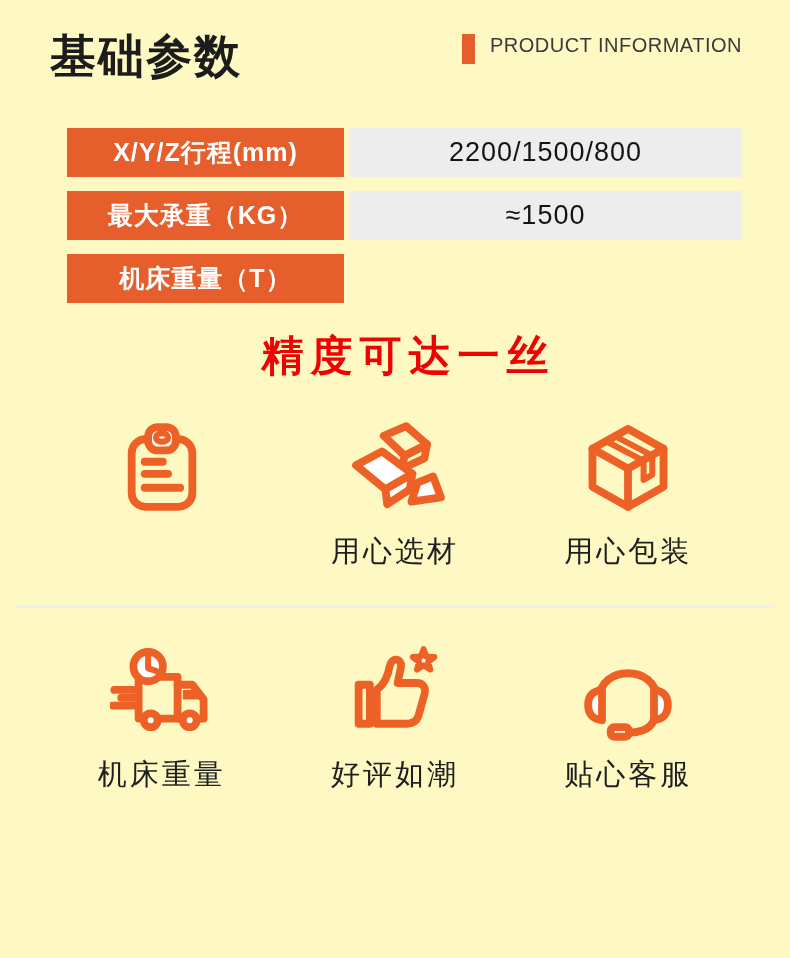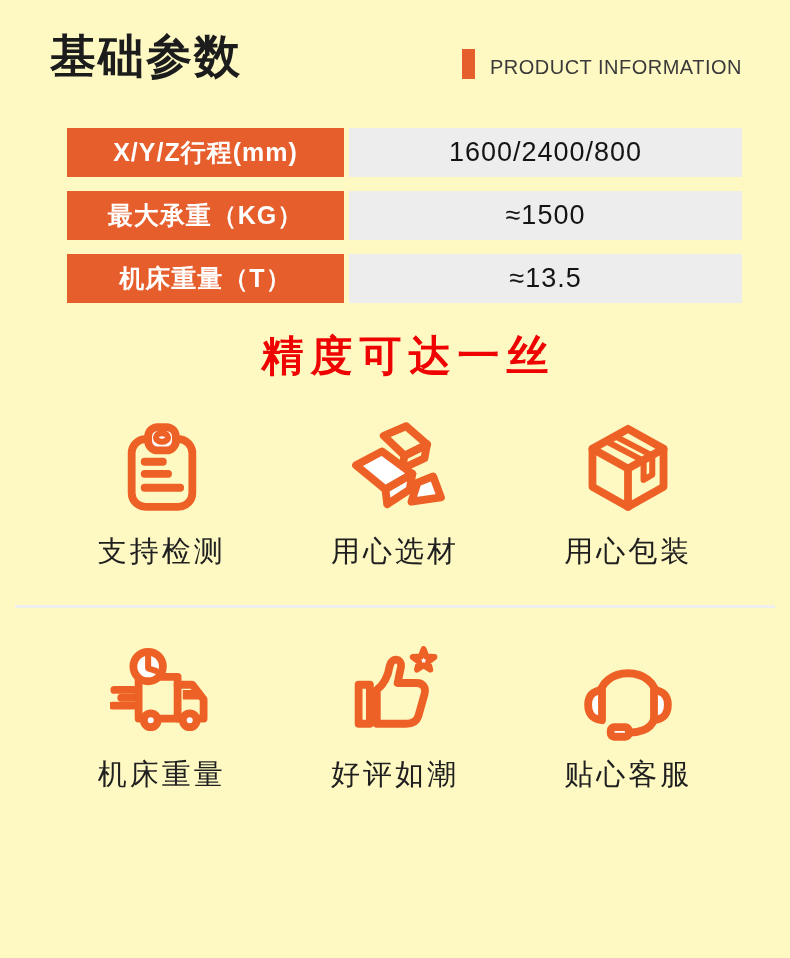--- a/index.html
+++ b/index.html
@@ -9,21 +9,21 @@
     --red:#ee0202;
   }
   *{box-sizing:border-box;}
   html,body{margin:0;padding:0;background:#fff;}
   body{font-family:"Liberation Sans","DejaVu Sans",sans-serif;}
   .page{width:790px;height:958px;overflow:hidden;background:#fef9c3;position:relative;}
 
   
   .header{position:relative;padding:30px 50px 0 50px;height:82px;}
   .page-title{margin:0;font-size:46px;line-height:52px;font-weight:900;color:#1c1c1c;letter-spacing:2px;}
-  .subtitle-wrap{position:absolute;right:48px;top:49px;display:flex;align-items:flex-end;}
+  .subtitle-wrap{position:absolute;right:48px;top:34px;display:flex;align-items:flex-start;}
   .accent-bar{display:inline-block;width:13px;height:30px;background:var(--accent);margin-right:15px;}
   .page-subtitle{font-size:20px;color:#3a3a3a;letter-spacing:0.5px;}
 
   
   .spec-table{margin:46px 48px 0 43px;}
   .spec-row{display:flex;height:49px;margin-bottom:14px;padding-left:24px;}
   .spec-row:last-child{margin-bottom:16px;border-radius:13px;}
   .spec-label{width:277px;margin-right:5px;background:var(--accent);color:#fff;
     font-size:25px;font-weight:700;display:flex;align-items:center;justify-content:center;letter-spacing:1px;}
   .spec-value{flex:1;background:var(--cell-gray);color:#141414;font-size:27px;font-weight:500;
@@ -59,47 +59,45 @@
     <h1 class="page-title">基础参数</h1>
     <div class="subtitle-wrap">
       <span class="accent-bar"></span>
       <span class="page-subtitle">PRODUCT INFORMATION</span>
     </div>
   </div>
 
   <div class="spec-table">
     <div class="spec-row">
       <div class="spec-label">X/Y/Z行程(mm)</div>
-      <div class="spec-value">1600/2400/800</div>
+      <div class="spec-value">2200/1500/800</div>
     </div>
     <div class="spec-row">
       <div class="spec-label">最大承重（KG）</div>
       <div class="spec-value">≈1500</div>
     </div>
     <div class="spec-row">
       <div class="spec-label">机床重量（T）</div>
-      <div class="spec-value">≈13.5</div>
     </div>
   </div>
 
   <h2 class="highlight-title">精度可达一丝</h2>
 
   <div class="features row1">
     <div class="feature">
       <span class="icon">
         <svg viewBox="0 0 120 120">
           <rect class="s" x="25" y="21" width="70" height="78" rx="16"></rect>
           <rect class="s sf" x="44" y="7" width="32" height="27" rx="11"></rect>
           <ellipse class="s thin" cx="60" cy="19" rx="7" ry="5"></ellipse>
           <line class="s" x1="40" y1="47" x2="61" y2="47"></line>
           <line class="s" x1="40" y1="61" x2="67" y2="61"></line>
           <line class="s" x1="40" y1="77" x2="81" y2="77"></line>
         </svg>
       </span>
-      <span class="feature-label">支持检测</span>
     </div>
     <div class="feature">
       <span class="icon">
         <svg viewBox="0 0 120 120">
           <polygon class="s" points="47,17 73,6 97,27 71,40"></polygon>
           <polygon class="s" points="71,40 97,27 94,43 68,55"></polygon>
           <polygon class="s sf" points="15,51 45,35 80,61 49,79"></polygon>
           <polygon class="s sf" points="49,79 80,61 77,79 51,96"></polygon>
           <polygon class="s sf" points="86,71 104,64 113,88 79,93"></polygon>
         </svg>

